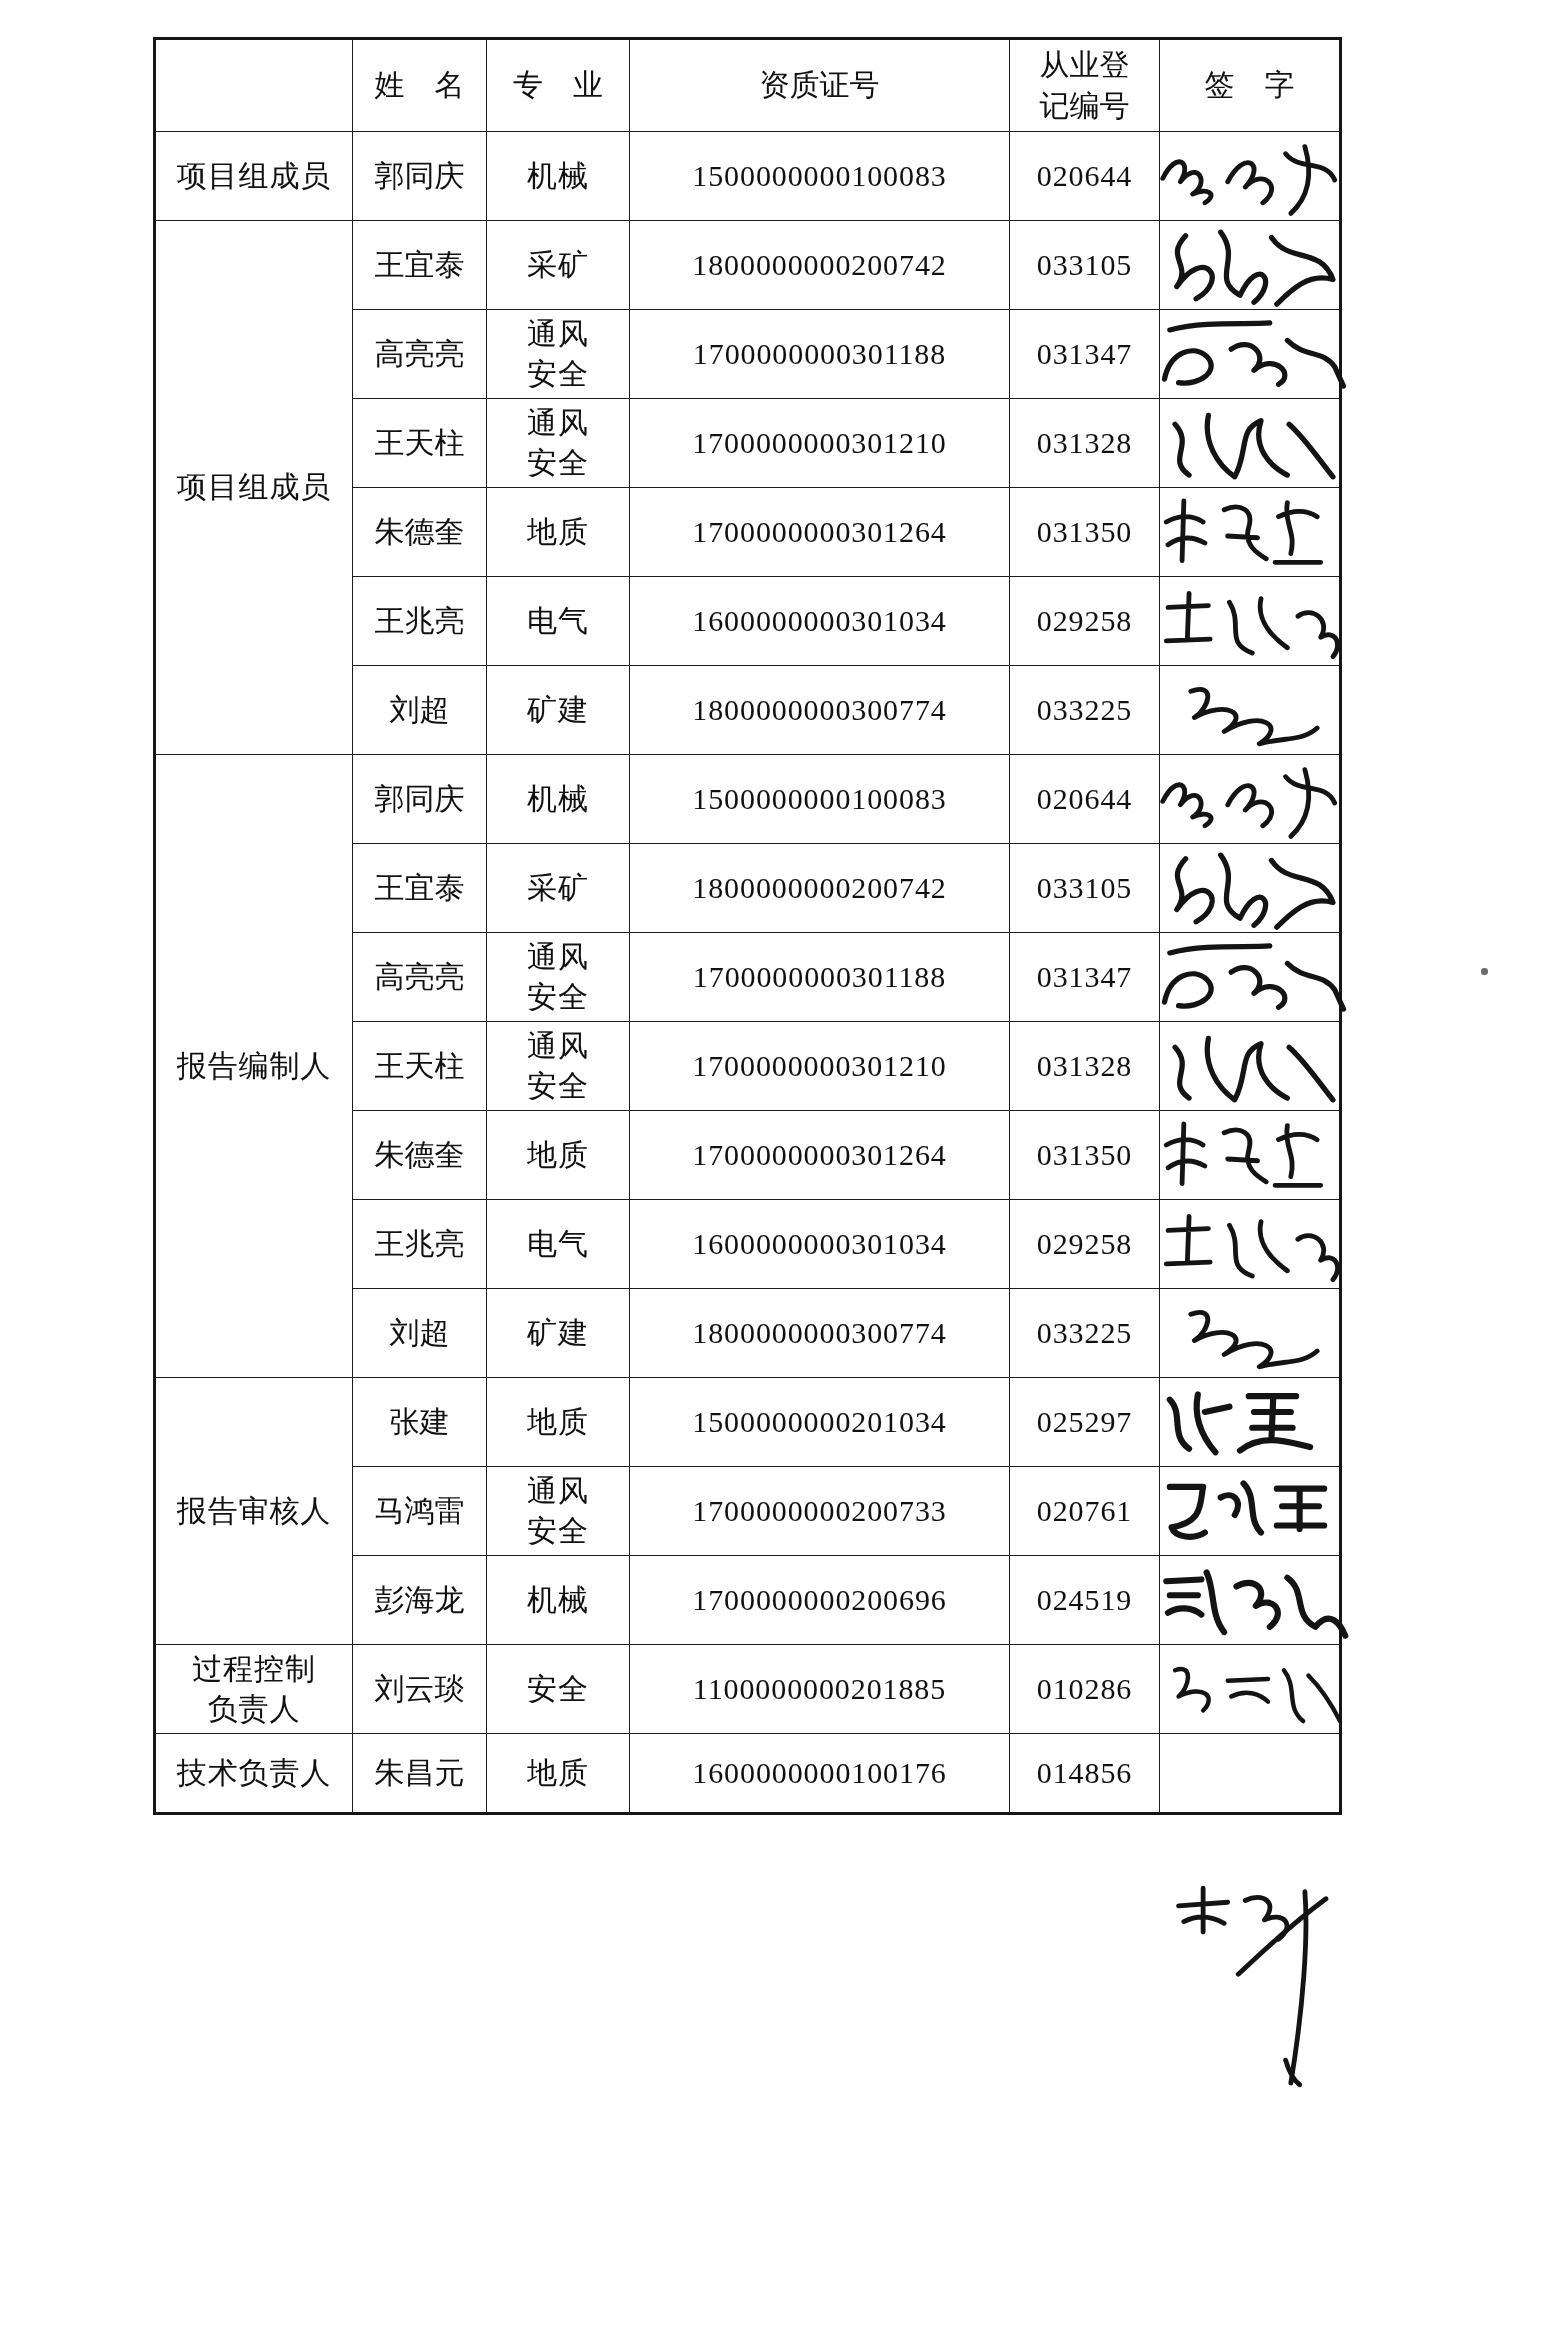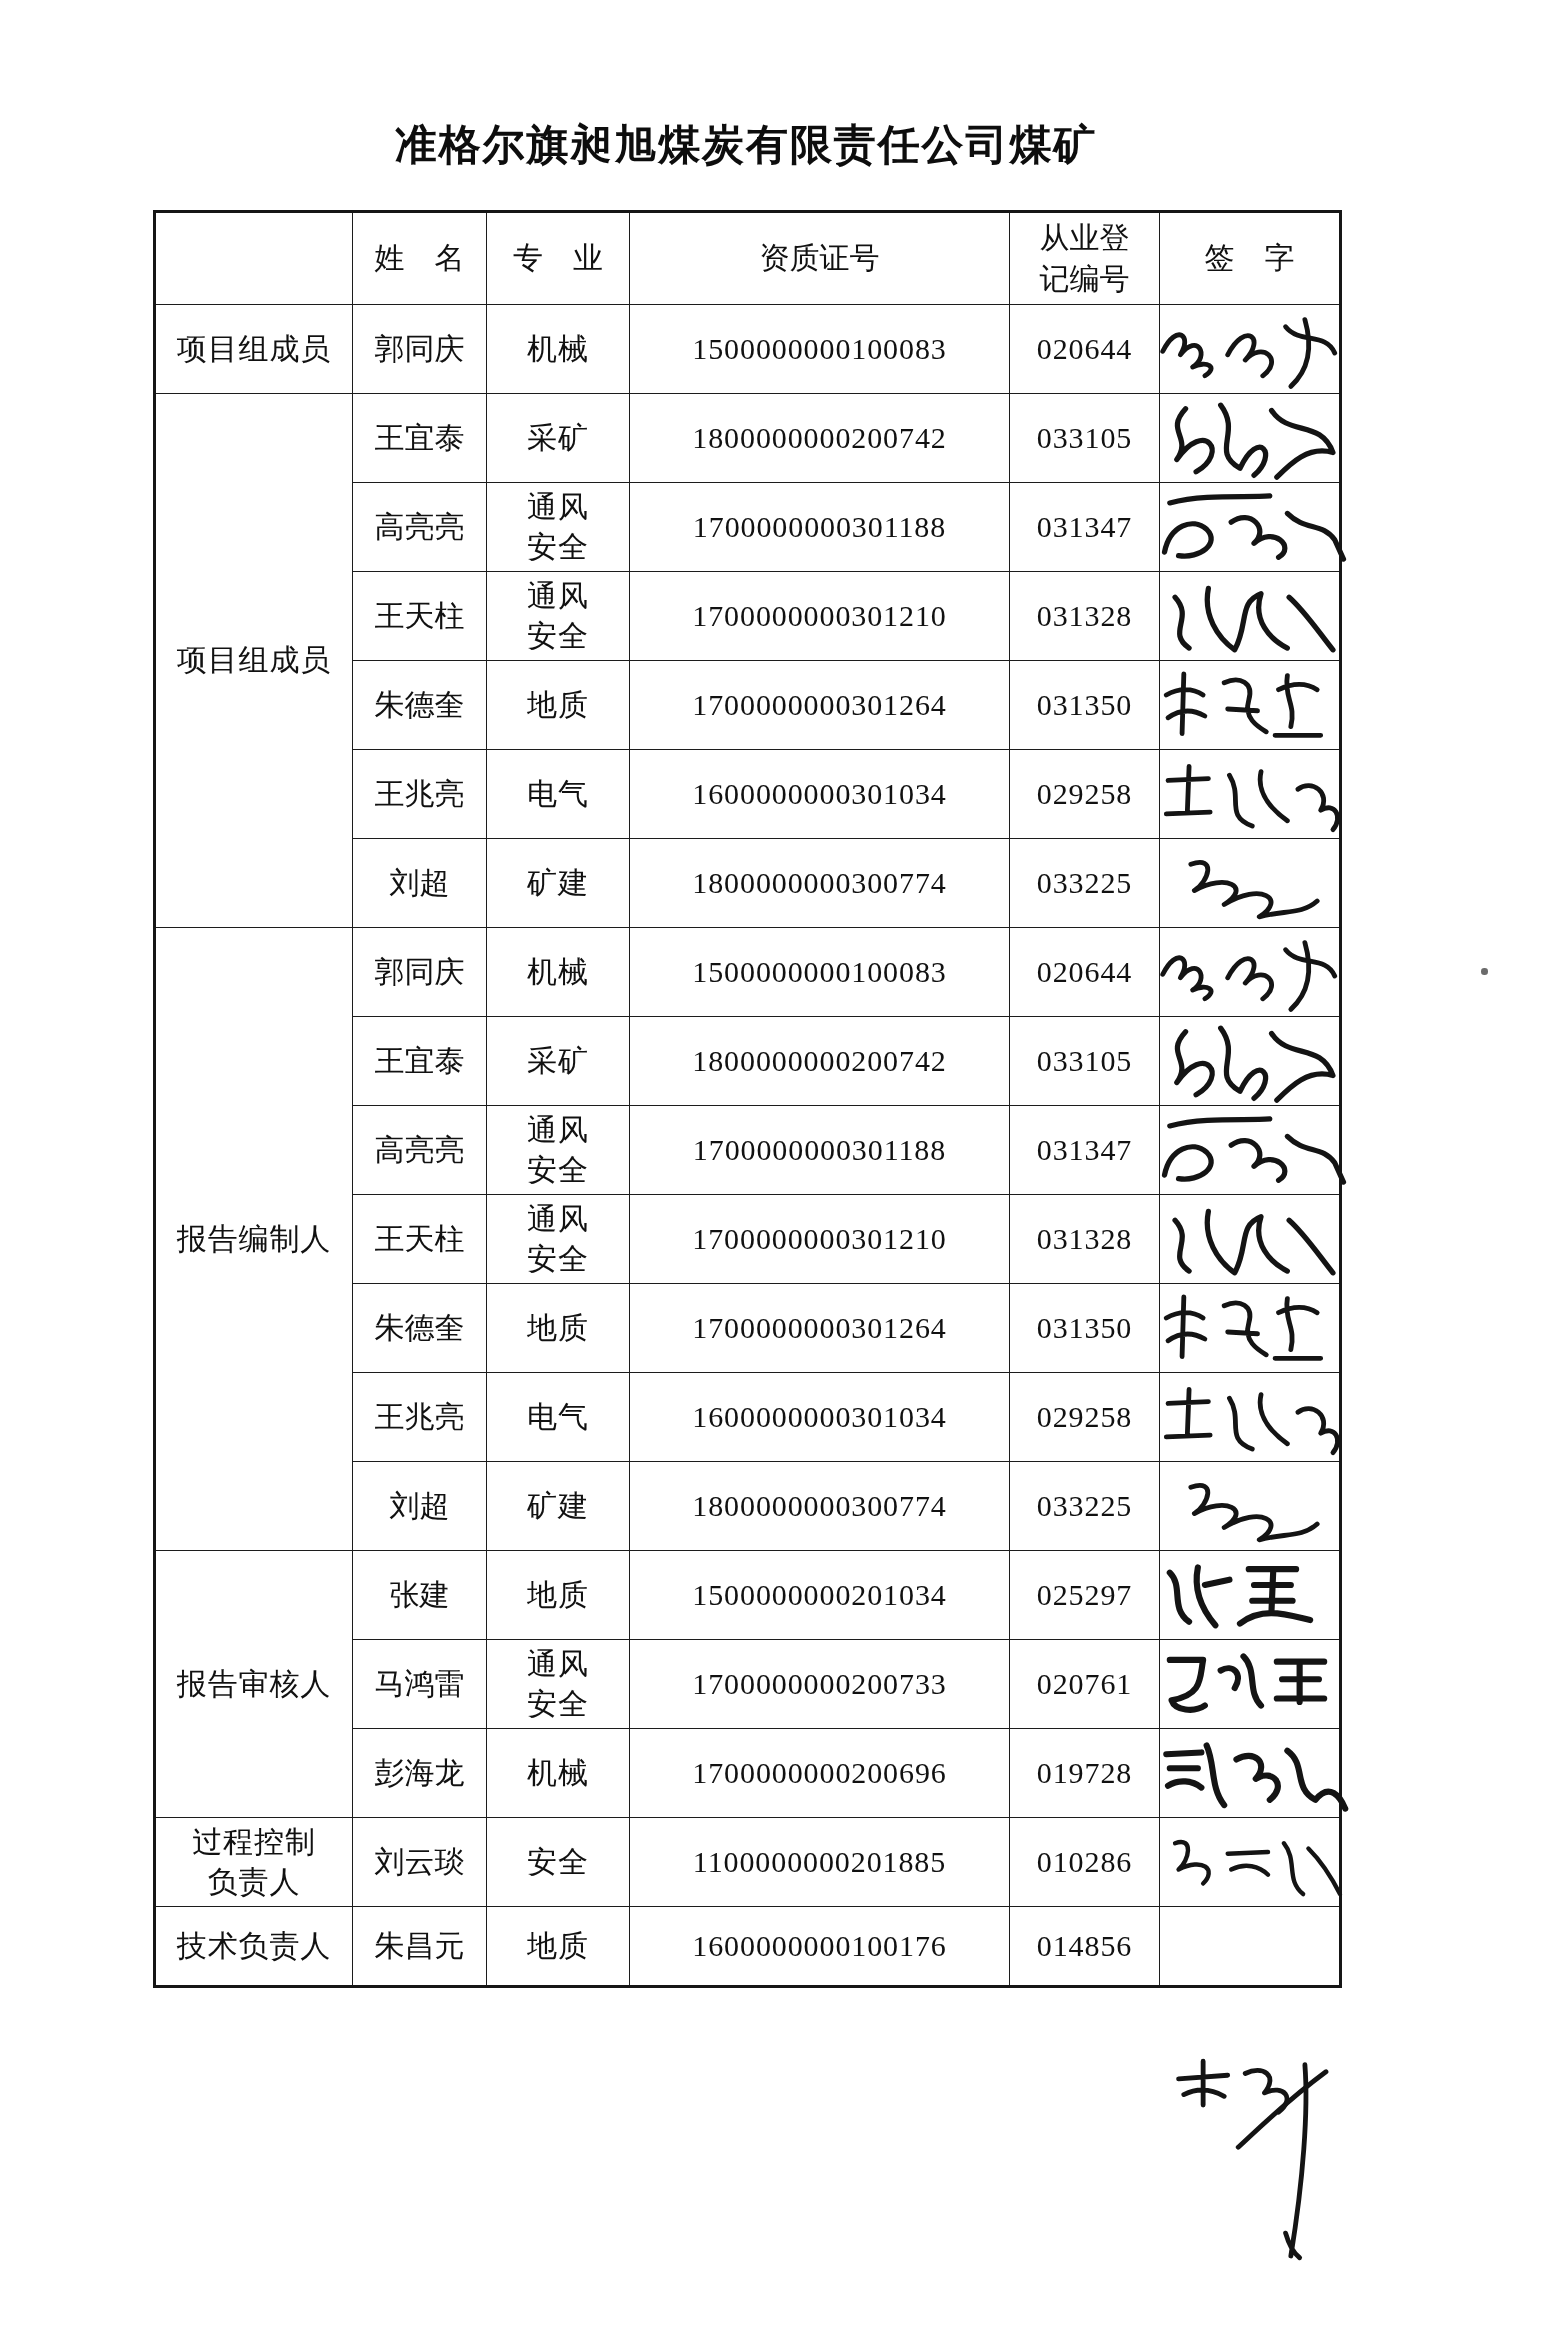--- a/index.html
+++ b/index.html
@@ -53,21 +53,20 @@
     position:absolute;width:6.5px;height:6.5px;border-radius:50%;
     background:#3a3a3a;opacity:.75;
   }
 </style>
 </head>
 <body>
 
 <div class="page">
   <div class="content">
 
-    <div class="title title-1">准格尔旗昶旭煤炭有限责任公司煤矿</div>
 
     <table class="roster">
       <colgroup>
         <col style="width:198px">
           <col style="width:134px">
           <col style="width:143px">
         <col style="width:380px">
           <col style="width:150px">
           <col style="width:181px">
       </colgroup>
@@ -330,21 +329,21 @@
                   <path d="M76,34 C90,26 102,38 92,54 M102,18 C118,34 106,58 122,74" stroke-width="7"></path>
                   <path d="M140,24 L194,24 M146,44 L188,44 M166,24 L166,70 M140,66 L194,66" stroke-width="7"></path>
                 </svg>
               </div>
           </td>
         </tr>
         <tr class="row">
           <td class="name-cell">彭海龙</td>
           <td class="spec-cell">机械</td>
           <td class="cert-cell">1700000000200696</td>
-          <td class="reg-cell">019728</td>
+          <td class="reg-cell">024519</td>
           <td class="sign-cell">
             <div class="sigwrap" aria-label="彭海龙">
                 <svg class="sig" viewBox="0 0 220 100">
                   <path d="M14,28 L54,26 M18,44 L50,44 M16,64 C28,56 44,58 54,66 M60,18 C70,40 64,66 80,86" stroke-width="7"></path>
                   <path d="M94,34 C114,22 132,38 116,56 C136,44 152,64 132,80" stroke-width="7"></path>
                   <path d="M152,24 C174,40 158,66 184,80 C200,60 212,76 218,90" stroke-width="7"></path>
                 </svg>
               </div>
           </td>
         </tr>

